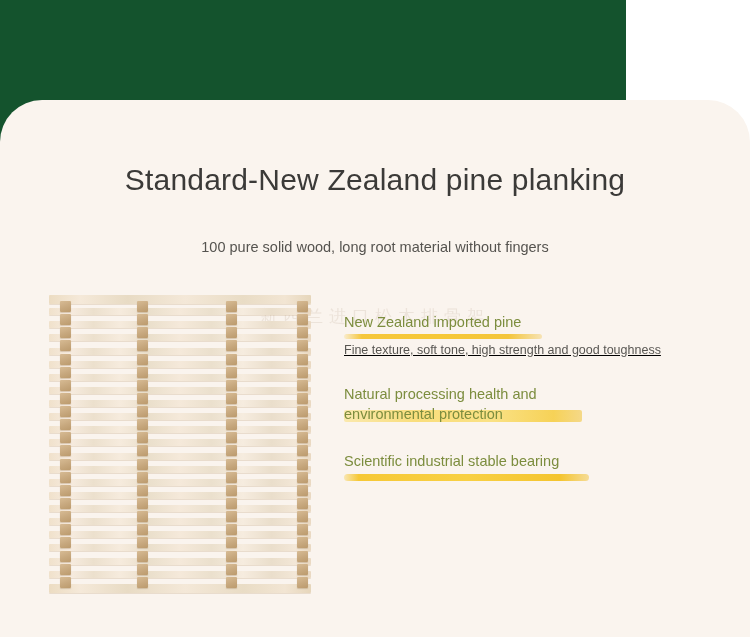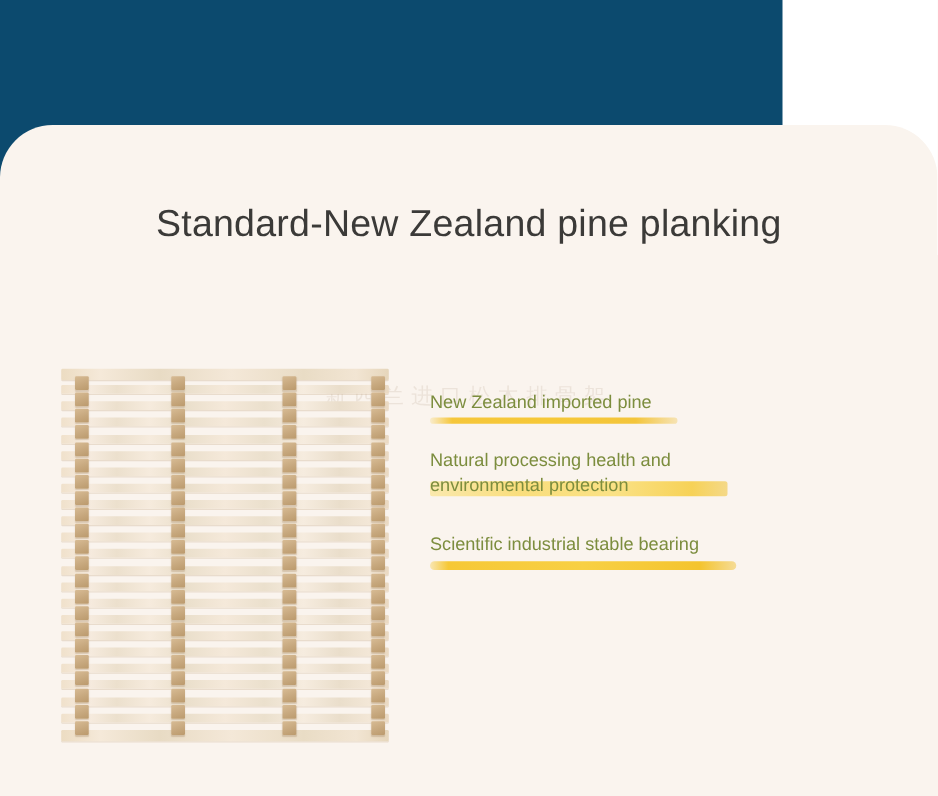--- a/index.html
+++ b/index.html
@@ -5,21 +5,21 @@
   * { margin:0; padding:0; box-sizing:border-box; }
   html, body {
     width:750px; height:637px;
     background:#ffffff;
     font-family:"Liberation Sans", sans-serif;
     overflow:hidden;
   }
   #page {
     position:relative;
     width:626px; height:637px;
-    background:#0c4a6e;
+    background:#14532d;
   }
 
   
   #card {
     position:absolute;
     left:0; top:100px;
     width:750px; height:537px;
     background:#faf4ee;
     border-radius:42px 42px 0 0;
     overflow:hidden;
@@ -149,20 +149,21 @@
 <body>
 
 <div id="page">
 
   <div id="card">
 
     <h1 id="title">Standard-New Zealand pine planking</h1>
 
     <div id="ghost-watermark">新西兰进口松木排骨架</div>
 
+    <p id="subtitle">100 pure solid wood, long root material without fingers</p>
 
     <div id="wood-panel">
       <div id="slat-layer">
           <div class="slat edge" style="top: 0px;"></div>
           <div class="slat" style="top: 13.1304px;"></div>
           <div class="slat" style="top: 26.2609px;"></div>
           <div class="slat" style="top: 39.3913px;"></div>
           <div class="slat" style="top: 52.5217px;"></div>
           <div class="slat" style="top: 65.6522px;"></div>
           <div class="slat" style="top: 78.7826px;"></div>
@@ -273,20 +274,21 @@
           <div class="stud" style="left: 247.59px; top: 268.649px;"></div>
           <div class="stud" style="left: 247.59px; top: 281.779px;"></div>
         </div>
     </div>
 
     <div id="features">
 
       <div class="feature">
         <span class="hl thin"></span>
         <div class="feature-head">New Zealand imported pine</div>
+        <div class="feature-desc">Fine texture, soft tone, high strength and good toughness</div>
       </div>
 
       <div class="feature">
         <span class="hl thick"></span>
         <div class="feature-head">Natural processing health and
 environmental protection</div>
       </div>
 
       <div class="feature">
         <span class="hl solid"></span>

